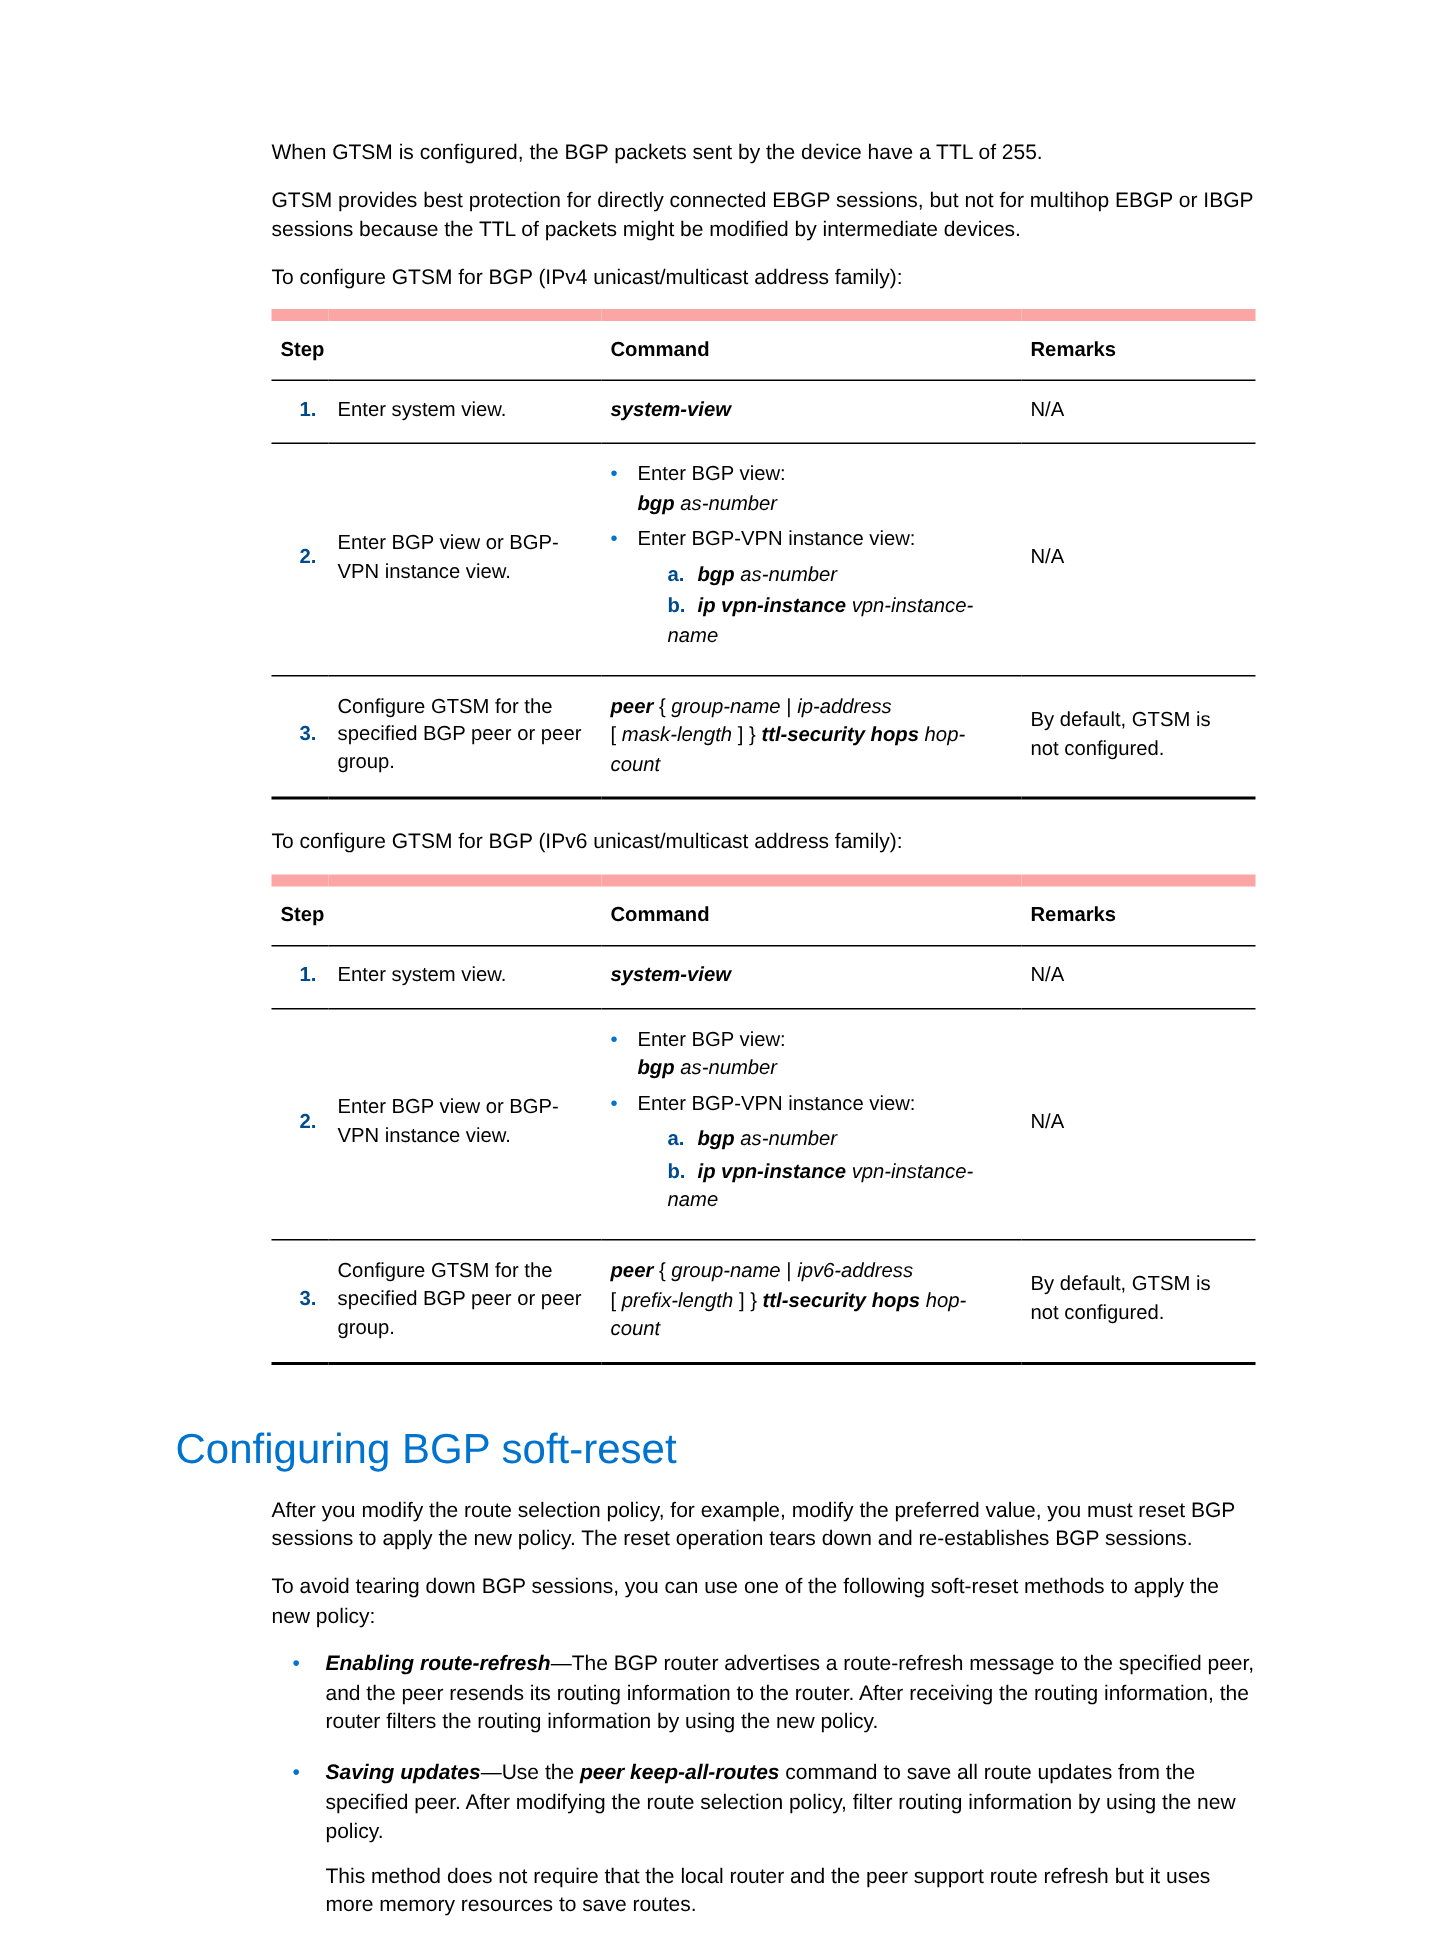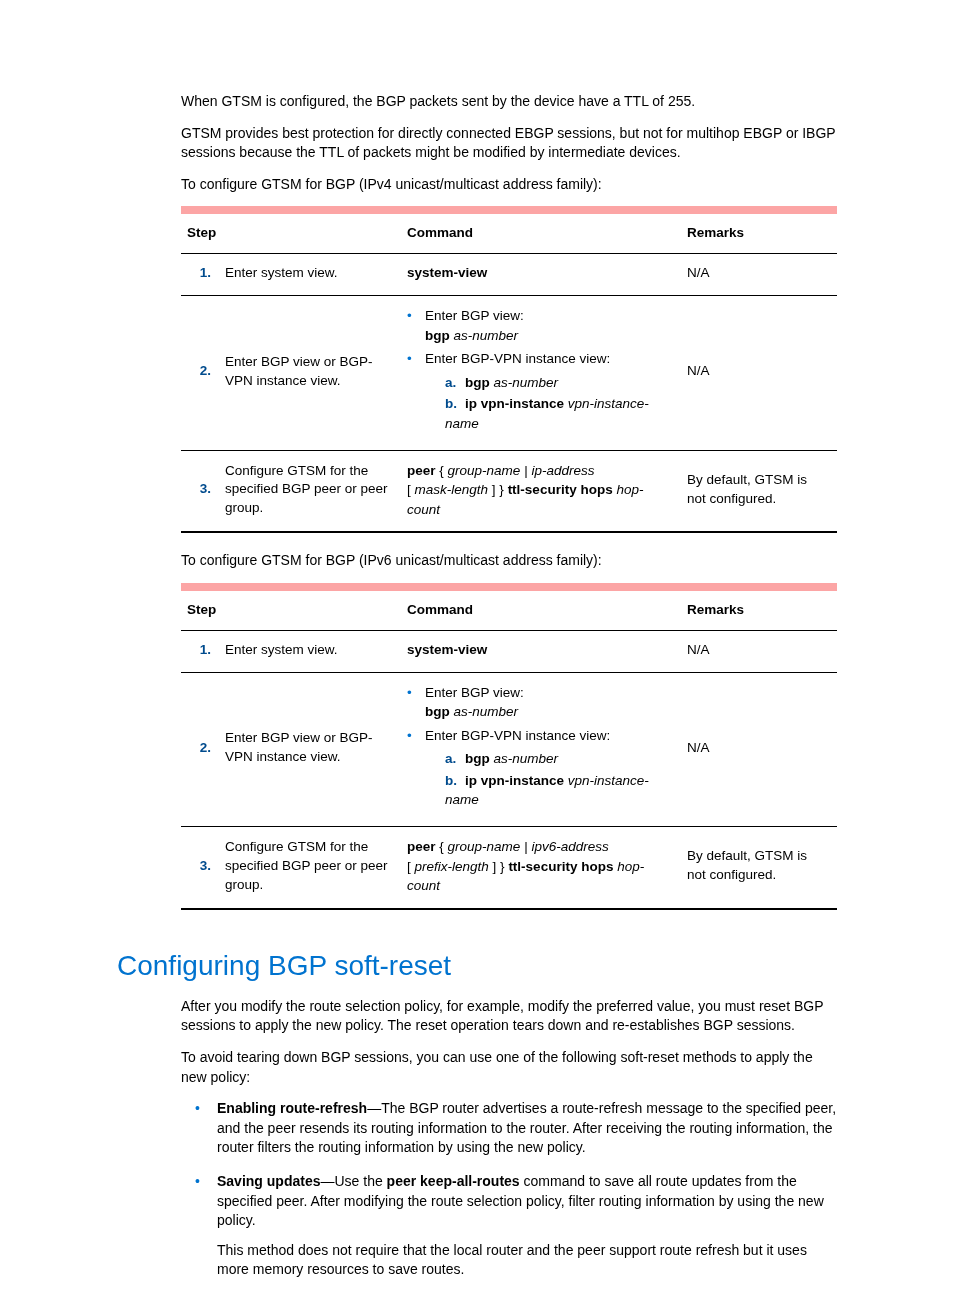--- a/index.html
+++ b/index.html
@@ -24,21 +24,21 @@
     font-weight: bold;
     padding: 10px 6px 10px 6px;
   }
   tbody tr { border-bottom: 1px solid #000; }
   tbody tr:last-child { border-bottom: 2px solid #000; }
   td { padding: 10px 8px 12px 6px; vertical-align: middle; }
   .num-col { width: 24px; color:#004b8d; font-weight:bold; vertical-align: middle; text-align:right;}
   .step-col { width: 168px; vertical-align: middle;}
   .cmd-col  { width: 266px; vertical-align: middle;}
   .rem-col  { vertical-align: middle;}
-  .bold { font-weight: bold; }
+  .bold { font-weight: bold; font-style: italic; }
   .ital { font-style: italic; text-align: center; }
   ul.disc { list-style: none; padding-left: 0; margin: 0;}
   ul.disc > li { position: relative; padding-left: 18px; margin-bottom:4px;}
   ul.disc > li::before {
     content: "•"; color: #0073cf; position: absolute; left: 0; top:0;
   }
   .sub-ol { margin: 4px 0 0 20px; padding:0;}
   .sub-ol > div { margin-bottom: 2px;}
   .sub-num { color:#004b8d; font-weight:bold; display:inline-block; width:20px;}
   h2.section {

